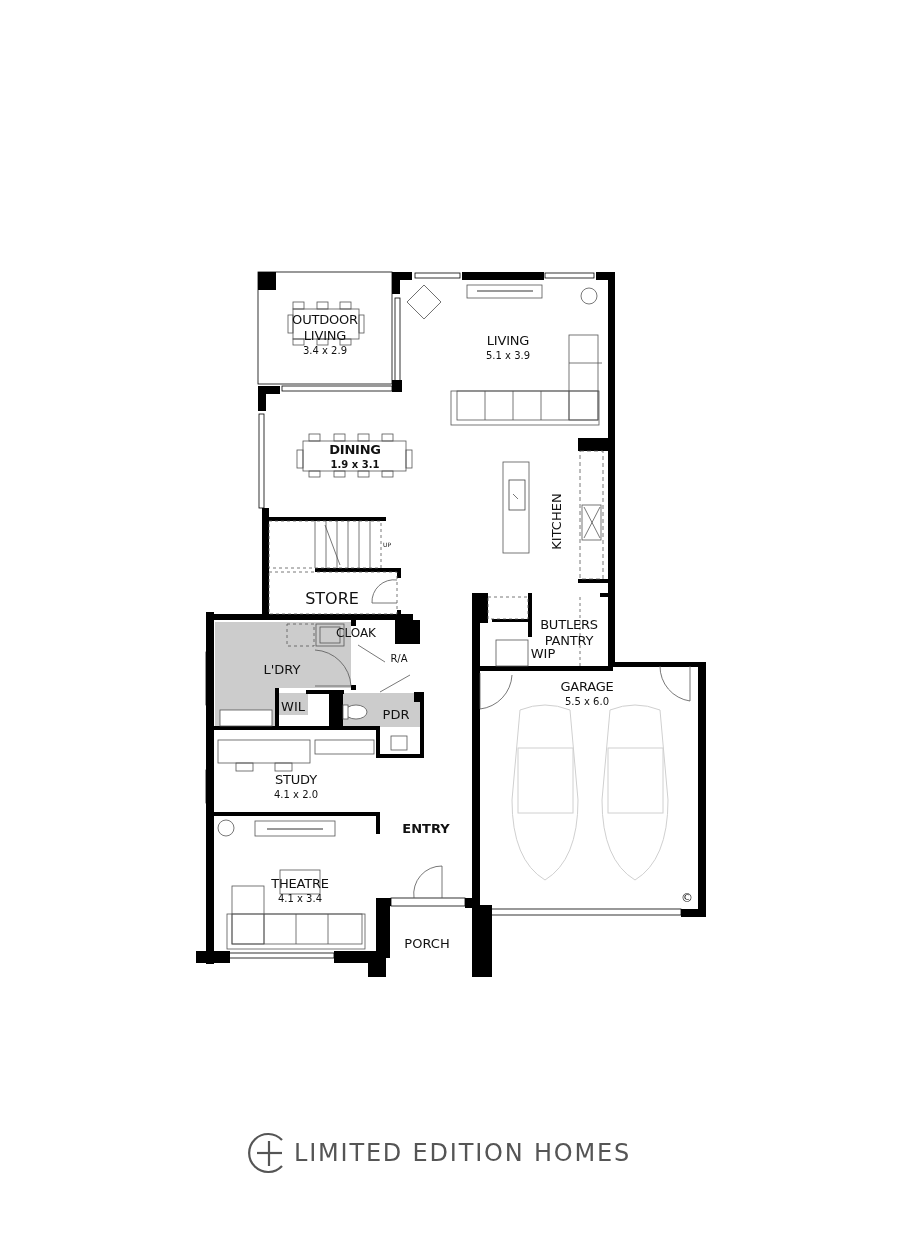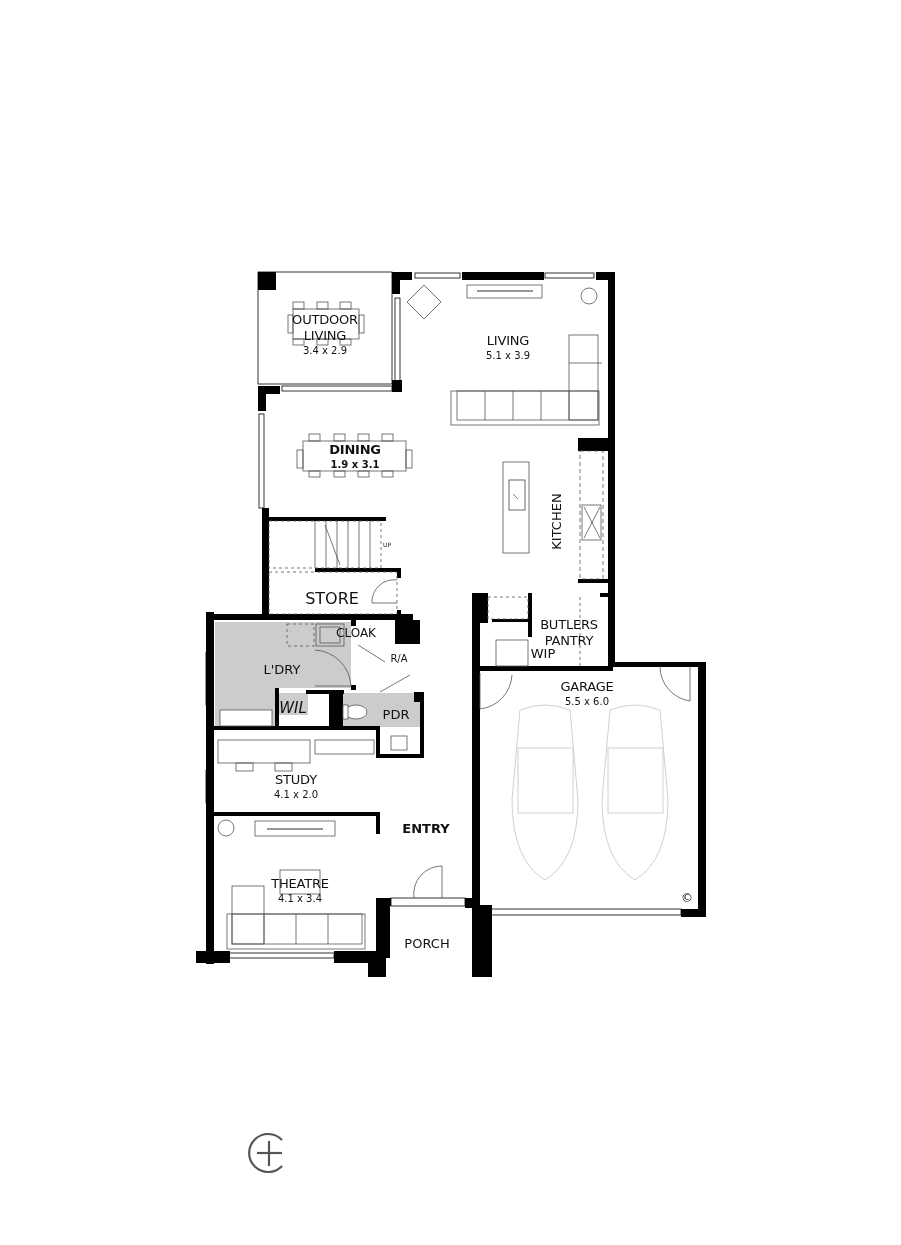--- a/index.html
+++ b/index.html
@@ -250,21 +250,21 @@
 <div class="kitchen-label" style="left:528px; top:514px;">KITCHEN</div>
 
 <div class="small-label" style="left:332px; top:589px; font-size:16px;">STORE</div>
 
 <div class="small-label" style="left:282px; top:662px; font-size:13px;">L'DRY</div>
 
 <div class="small-label" style="left:356px; top:626px; font-size:12px;">CLOAK</div>
 
 <div class="small-label" style="left:399px; top:653px; font-size:10px;">R/A</div>
 
-<div class="small-label" style="left:293px; top:699px; font-size:15px;font-style:italic;">WIL</div>
+<div class="small-label" style="left:293px; top:699px; font-size:13px;">WIL</div>
 
 <div class="small-label" style="left:396px; top:707px; font-size:13px;text-align:right;">PDR</div>
 
 <div class="room-label" style="left:569px; top:617px;">
   <div class="name">BUTLERS</div>
   <div class="name">PANTRY</div>
 </div>
 
 <div class="small-label" style="left:543px; top:646px; font-size:13px;">WIP</div>
 
@@ -288,13 +288,14 @@
 <div class="small-label" style="left:427px; top:936px; font-size:13px;">PORCH</div>
 
 <div class="copyright" style="left:681px; top:891px;">©</div>
 
 <div id="brand">
   <svg width="42" height="42" viewBox="0 0 42 42">
     <path d="M 34 8 A 19 19 0 1 0 34 34" stroke="#555" stroke-width="2.2" fill="none"></path>
     <line x1="9" y1="21" x2="34" y2="21" stroke="#555" stroke-width="2.2"></line>
     <line x1="21" y1="9" x2="21" y2="34" stroke="#555" stroke-width="2.2"></line>
   </svg>
+  <span class="brand-text">LIMITED EDITION HOMES</span>
 </div>
 
 </body></html>

